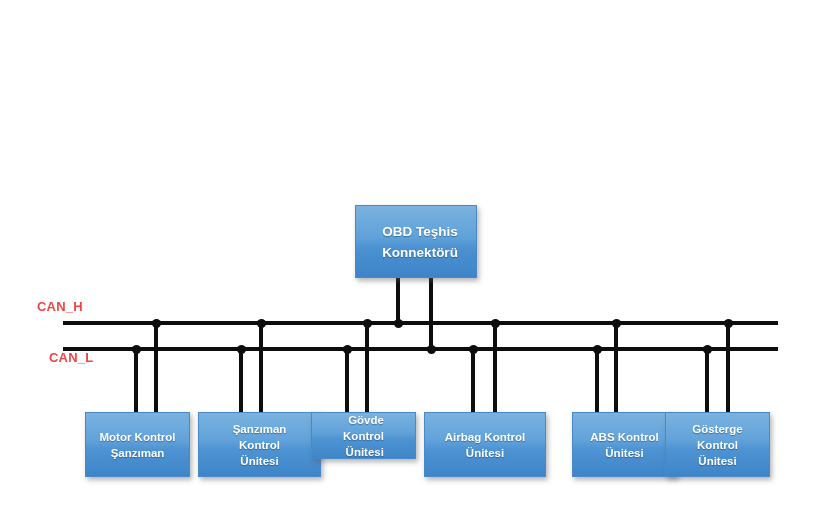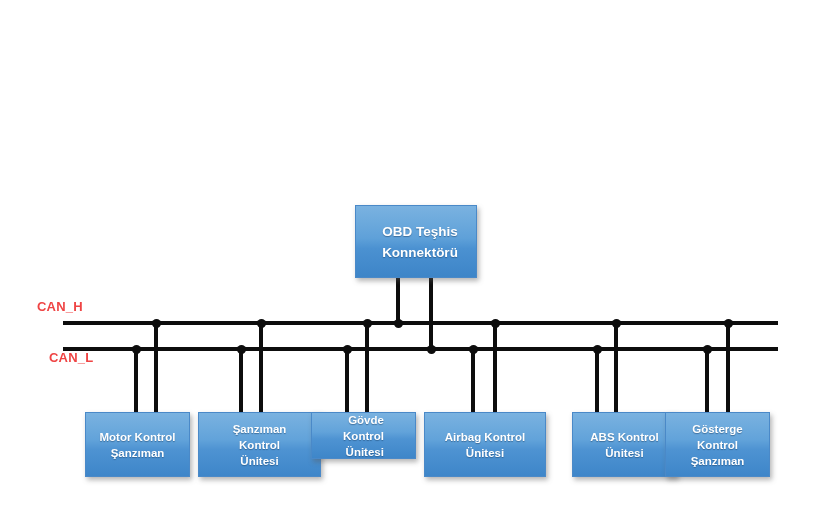--- a/index.html
+++ b/index.html
@@ -138,20 +138,20 @@
         <div class="node-label">Airbag Kontrol
 Ünitesi</div>
       </div>
       <div class="node" style="left: 550px; top: 412px; width: 105px; height: 65px; margin-left: 22px;">
         <div class="node-label">ABS Kontrol
 Ünitesi</div>
       </div>
       <div class="node" style="left: 665px; top: 412px; width: 105px; height: 65px;">
         <div class="node-label">Gösterge
 Kontrol
-Şanzıman</div>
+Ünitesi</div>
       </div>
       <div class="node obd" style="left: 355px; top: 205px; width: 122px; height: 73px;">
         <div class="node-label">OBD Teşhis
 Konnektörü</div>
       </div>
     </div>
 </div>
 
 </body></html>

